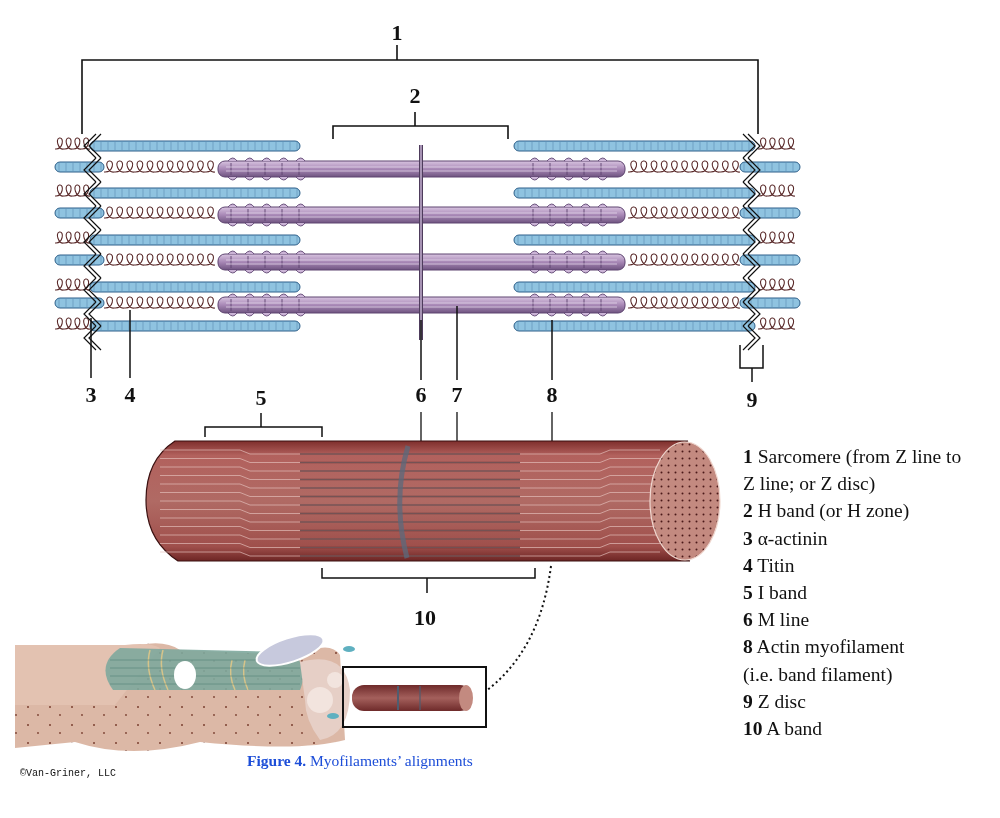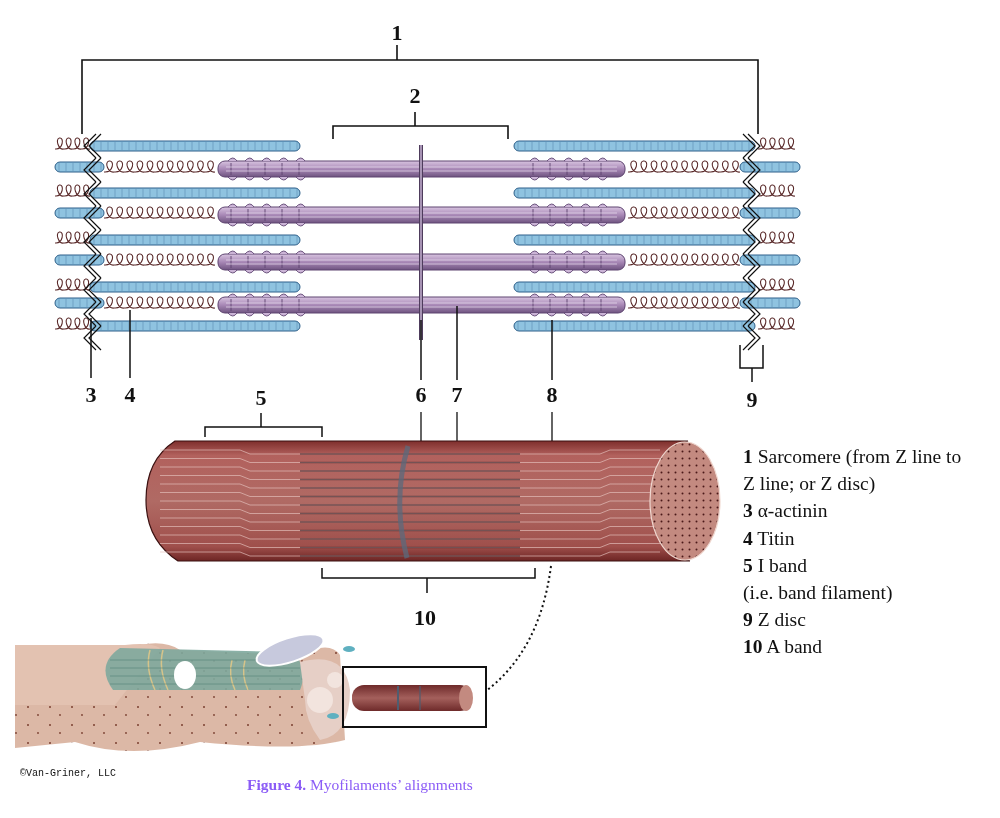--- a/index.html
+++ b/index.html
@@ -2,21 +2,21 @@
 <html><head>
 <meta charset="utf-8">
 <style>
   html, body { margin:0; padding:0; background:#ffffff; }
   body { width:1000px; height:818px; position:relative; overflow:hidden; font-family:"Liberation Serif", "DejaVu Serif", serif; color:#111; }
   #diagram { position:absolute; left:0; top:0; width:1000px; height:818px; }
   .num { font-family:"Liberation Serif", serif; font-weight:bold; font-size:22px; fill:#111; }
   .legend { position:absolute; left:743px; top:443px; width:257px; font-family:"Liberation Serif", serif; font-size:19.5px; line-height:27.2px; color:#111; }
   .legend .row { white-space:nowrap; }
   .legend b { font-weight:bold; }
-  .caption { position:absolute; left:247px; top:776px; font-family:"Liberation Serif", serif; font-size:15.5px; color:#8b5cf6; white-space:nowrap; }
+  .caption { position:absolute; left:247px; top:752px; font-family:"Liberation Serif", serif; font-size:15.5px; color:#1d4ed8; white-space:nowrap; }
   .caption b { font-weight:bold; }
   .copyright { position:absolute; left:20px; top:768px; font-family:Liberation Mono, monospace; font-size:10px; color:#111; white-space:nowrap; }
 </style>
 </head>
 <body>
 
 <svg id="diagram" viewBox="0 0 1000 818" xmlns="http://www.w3.org/2000/svg">
   <defs>
     <linearGradient id="cylGrad" x1="0" y1="0" x2="0" y2="1">
       <stop offset="0" stop-color="#7e2e2c"></stop>
@@ -235,19 +235,22 @@
   </g>
 
 </svg>
 
 <div class="copyright">©Van-Griner, LLC</div>
 <div class="caption"><b>Figure 4.</b> <span>Myofilaments’ alignments</span></div>
 
 <div class="legend">
   <div class="row"><b>1</b> <span>Sarcomere (from Z line to</span></div>
   <div class="row"><span>Z line; or Z disc)</span></div>
+  <div class="row"><b>2</b> <span>H band (or H zone)</span></div>
   <div class="row"><b>3</b> <span>α-actinin</span></div>
   <div class="row"><b>4</b> <span>Titin</span></div>
   <div class="row"><b>5</b> <span>I band</span></div>
+  <div class="row"><b>6</b> <span>M line</span></div>
+  <div class="row"><b>8</b> <span>Actin myofilament</span></div>
   <div class="row"><span>(i.e. band filament)</span></div>
   <div class="row"><b>9</b> <span>Z disc</span></div>
   <div class="row"><b>10</b> <span>A band</span></div>
 </div>
 
 </body></html>

